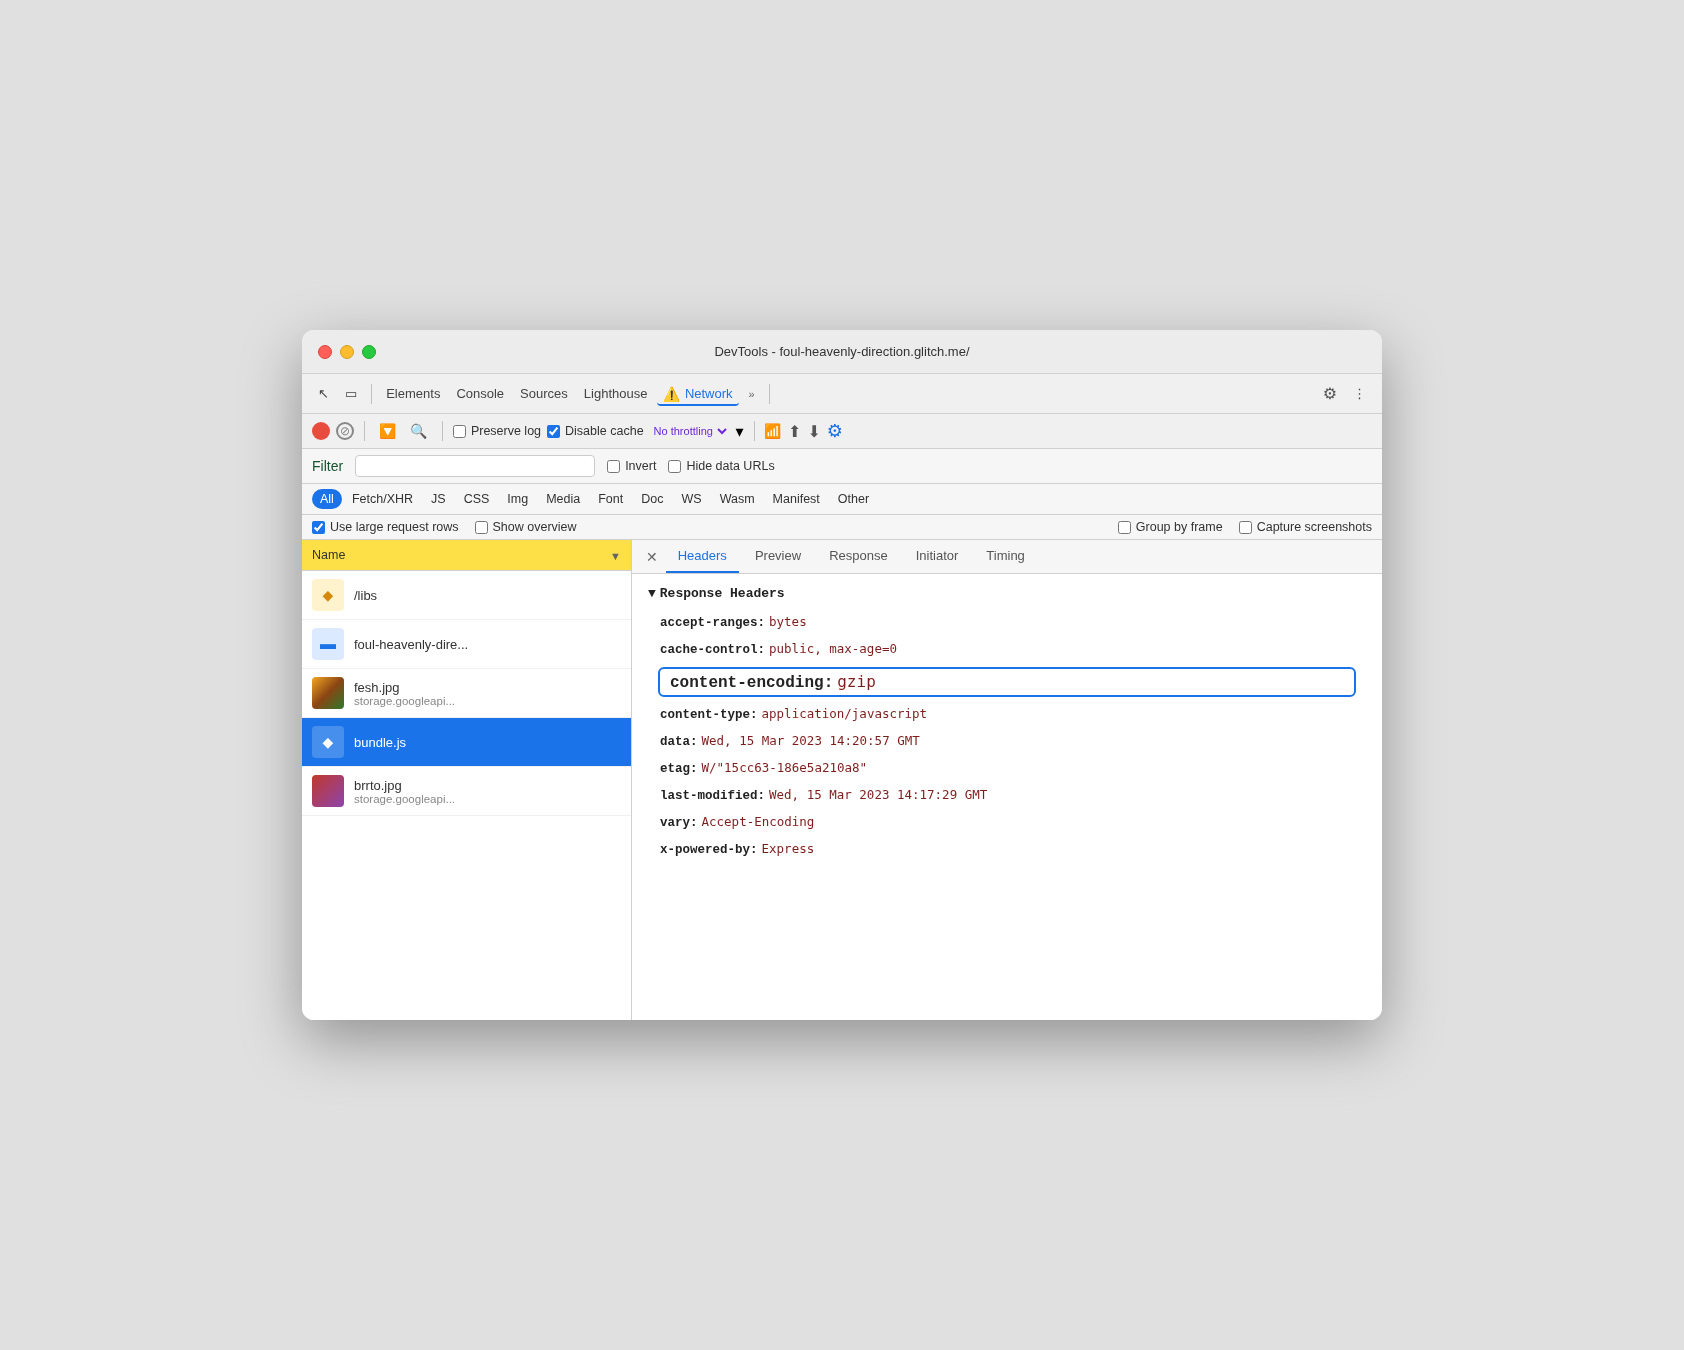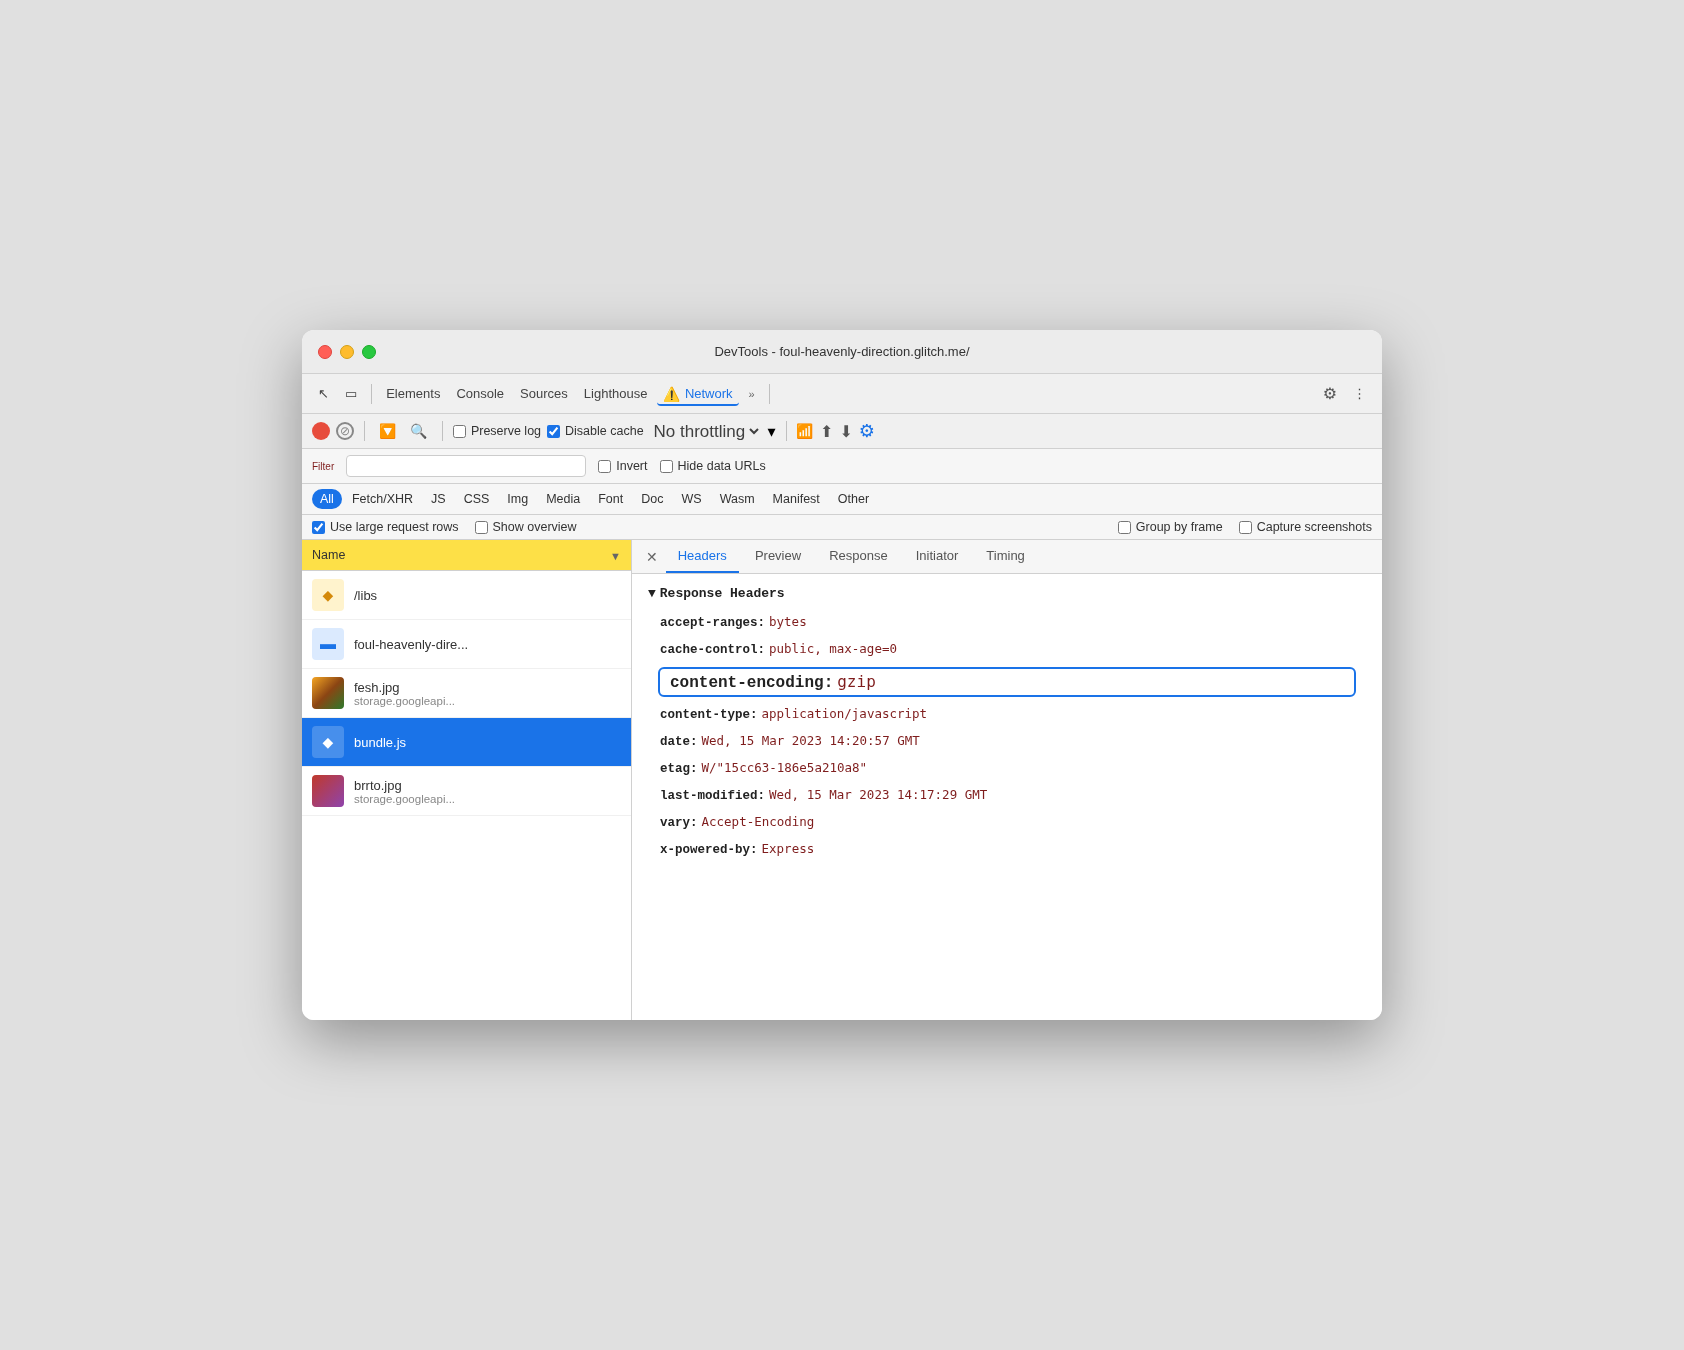--- a/index.html
+++ b/index.html
@@ -144,36 +144,36 @@
       font-size: 12.5px;
       color: #333;
       cursor: pointer;
     }
     .checkbox-blue {
       accent-color: #1a73e8;
     }
     .throttle-select {
       background: none;
       border: none;
-      font-size: 17px;
-      color: #404040;
+      font-size: 11px;
+      color: #6d28d9;
       cursor: pointer;
     }
     .wifi-icon { font-size: 14px; color: #555; }
     .upload-icon, .download-icon { font-size: 16px; color: #555; cursor: pointer; }
     .settings-blue { font-size: 18px; color: #1a73e8; cursor: pointer; }
     .filter-row {
       background: #f6f6f6;
       border-bottom: 1px solid #d0d0d0;
       padding: 6px 10px;
       display: flex;
       align-items: center;
       gap: 12px;
     }
-    .filter-label { font-size: 10px; color: #7f1d1d; }
+    .filter-label { font-size: 14px; color: #14532d; }
     .filter-input {
       border: 1px solid #ccc;
       border-radius: 4px;
       padding: 3px 8px;
       font-size: 12.5px;
       width: 240px;
       background: white;
     }
     .type-filter-row {
       background: #f6f6f6;
@@ -586,21 +586,21 @@
           <span class="header-key">content-encoding:</span>
           <span class="header-val">gzip</span>
         </div>
 
         <div class="header-row">
           <span class="header-key">content-type:</span>
           <span class="header-val">application/javascript</span>
         </div>
 
         <div class="header-row">
-          <span class="header-key">date:</span>
+          <span class="header-key">data:</span>
           <span class="header-val">Wed, 15 Mar 2023 14:20:57 GMT</span>
         </div>
 
         <div class="header-row">
           <span class="header-key">etag:</span>
           <span class="header-val">W/"15cc63-186e5a210a8"</span>
         </div>
 
         <div class="header-row">
           <span class="header-key">last-modified:</span>

